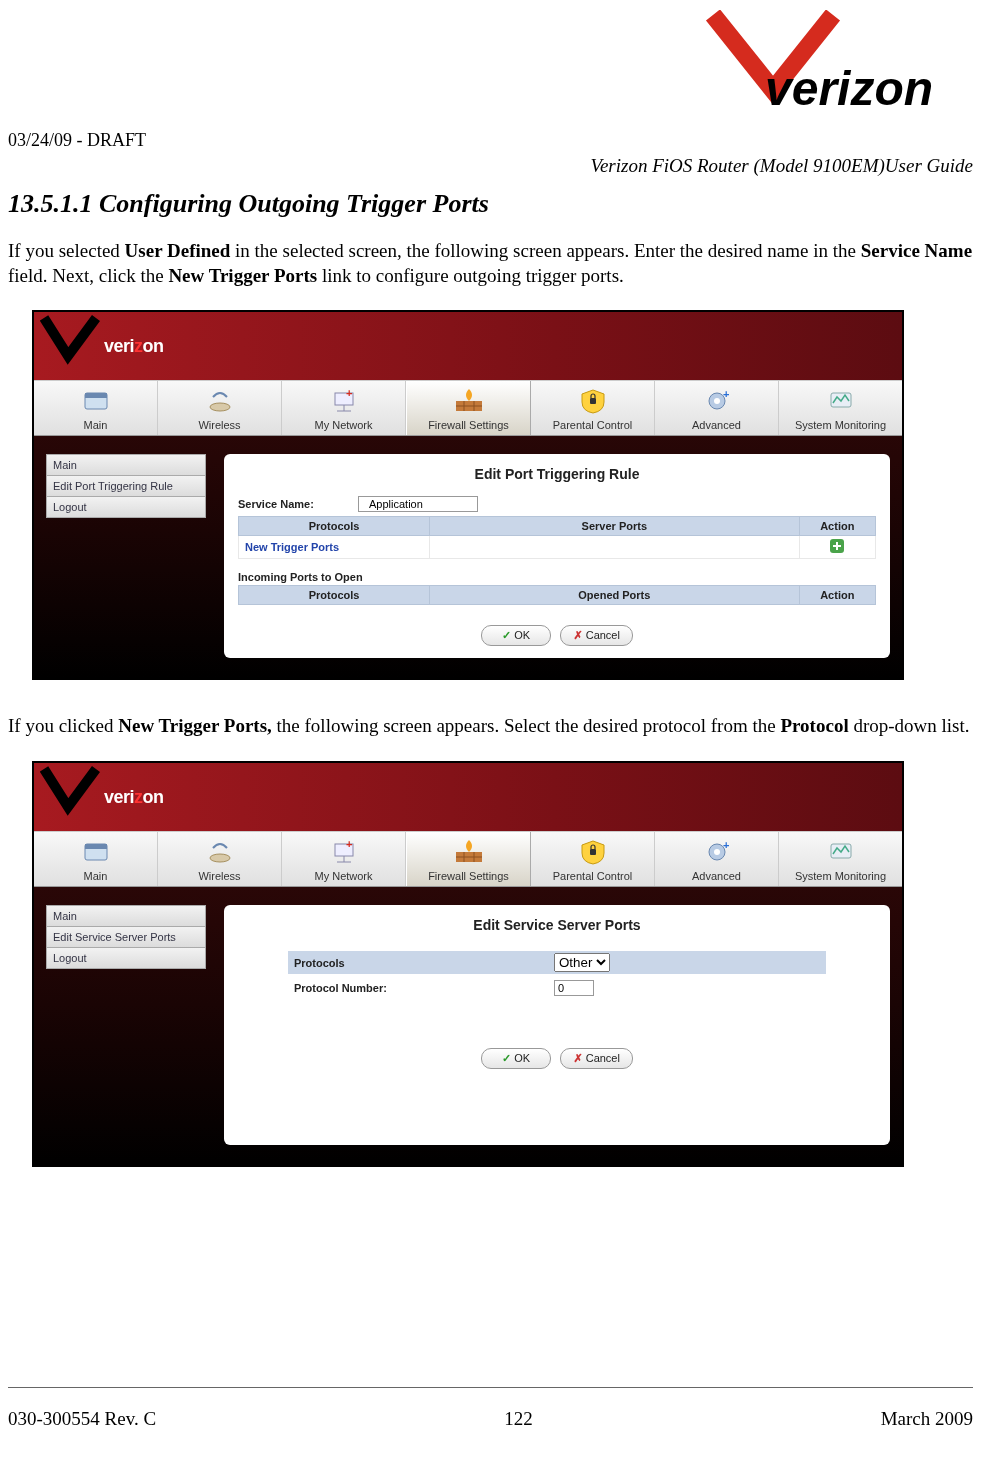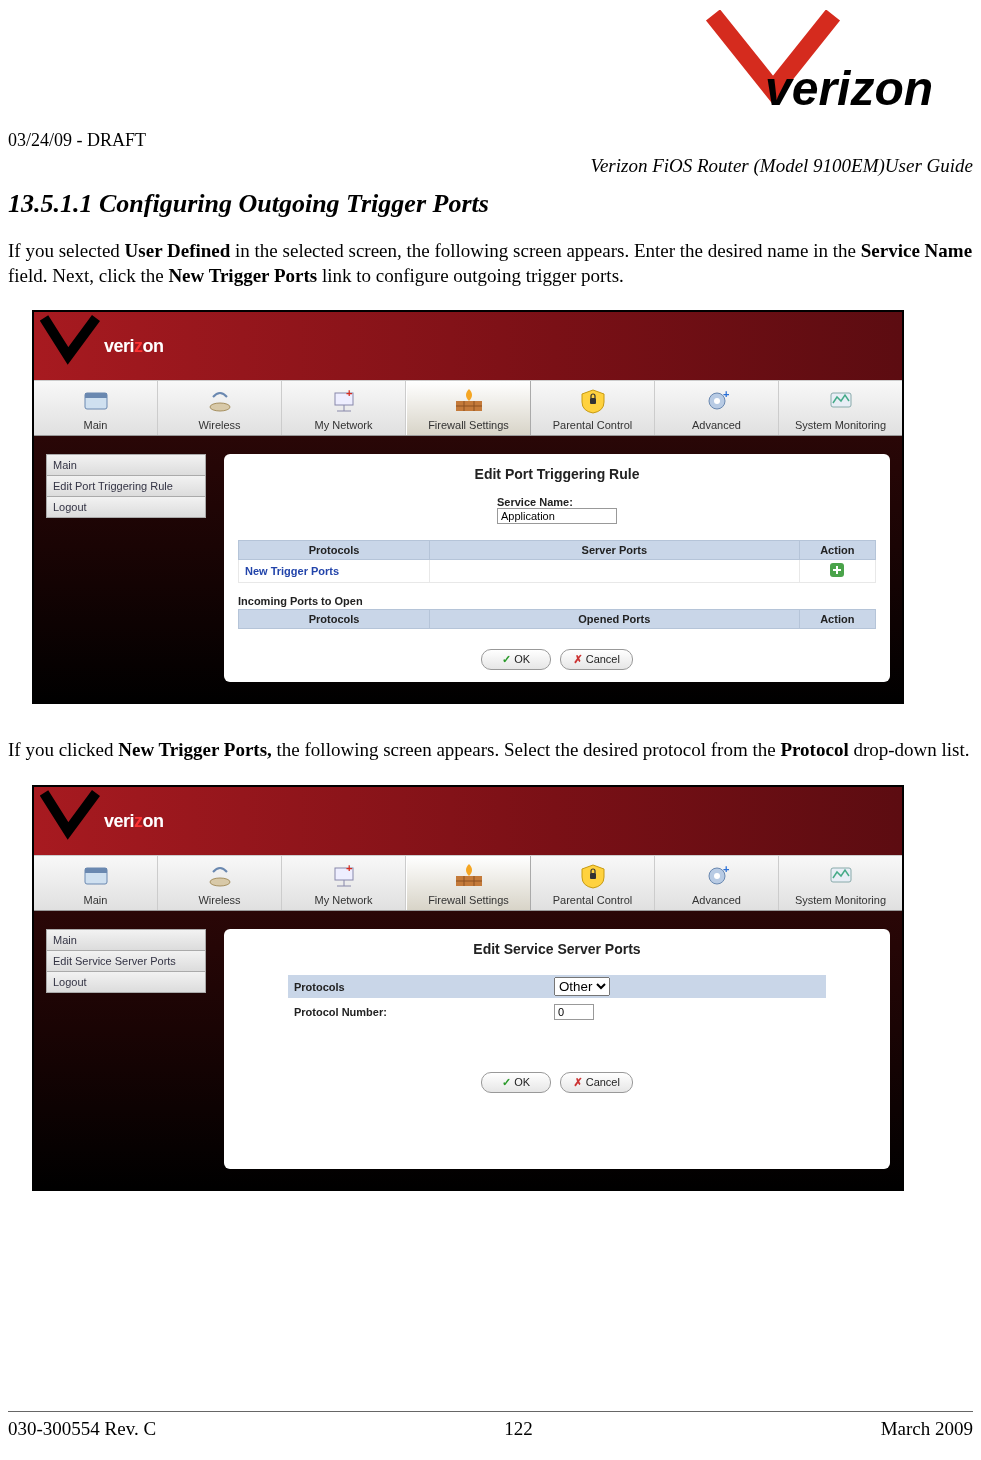--- a/index.html
+++ b/index.html
@@ -67,23 +67,23 @@
   .sidebar .side-item {
     background: linear-gradient(#f2f2f2,#dcdcdc);
     border: 1px solid #aaa;
     padding: 4px 6px; margin-bottom: -1px; color: #334;
   }
   .panel {
     flex: 1; background: #fff; border-radius: 6px;
     padding: 12px 14px; font-size: 12px; color: #222;
   }
   .panel-title { text-align: center; font-weight: bold; font-size: 14px; margin-bottom: 14px; }
-  .form-row { display: flex; align-items: center; margin-bottom: 16px; flex-direction: column; }
+  .form-row { display: flex; align-items: center; margin-bottom: 4px; }
   .form-row label { width: 120px; font-weight: bold; font-size: 11px; }
-  .form-row input[type=text] { border:1px solid #999; font-size:11px; padding:1px 3px; width:120px; }
+  .form-row input[type=text] { border:1px solid #999; font-size:11px; padding:1px 10px; width:120px; }
   .subhead { font-weight: bold; font-size: 11px; margin-top: 6px; }
   .tbl { width: 100%; border-collapse: collapse; margin-top: 2px; }
   .tbl th {
     background: #c9d6e8; font-size: 11px; font-weight: bold;
     padding: 3px 6px; text-align: center; border: 1px solid #b5c4d8;
   }
   .tbl td { font-size: 11px; padding: 3px 6px; border: 1px solid #e8e8e8; }
   .tbl td.link { color: #2244aa; font-weight: bold; cursor: pointer; }
   .plus-icon {
     display:inline-block; width:14px; height:14px;
@@ -109,21 +109,21 @@
     background:#c9d6e8; padding:2px 6px; font-weight:bold; font-size:11px;
   }
   .panel2-inner .prm-plain {
     display:flex; align-items:center; padding:2px 6px;
     font-weight:bold; font-size:11px;
   }
   .panel2-inner .k { width: 260px; }
   .footer {
     display:flex; justify-content:space-between;
     font-size:19px; border-top:1px solid #666;
-    padding-top:6px; margin-top:220px;
+    padding-top:20px; margin-top:220px;
   }
 </style>
 </head>
 <body>
 
 <div class="header-row">
   <svg class="verizon-logo" viewBox="0 0 270 105">
     <path d="M 10 5 L 70 80 L 130 5" stroke="#d52b1e" stroke-width="18" fill="none"></path>
     <text x="62" y="95" font-family="Arial Black, Arial" font-weight="900" font-size="48" fill="#000" font-style="italic">verizon</text>
   </svg>

